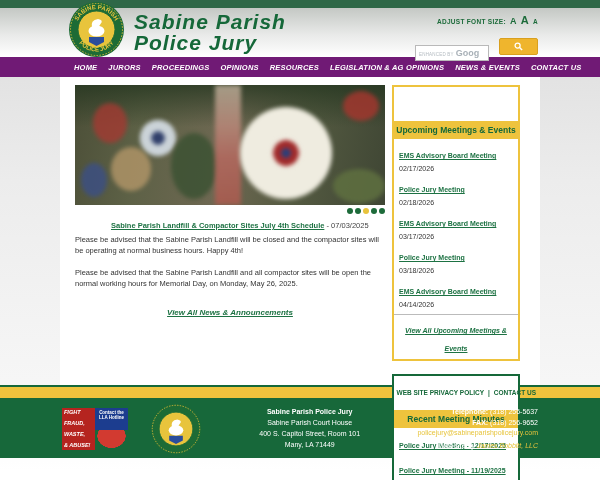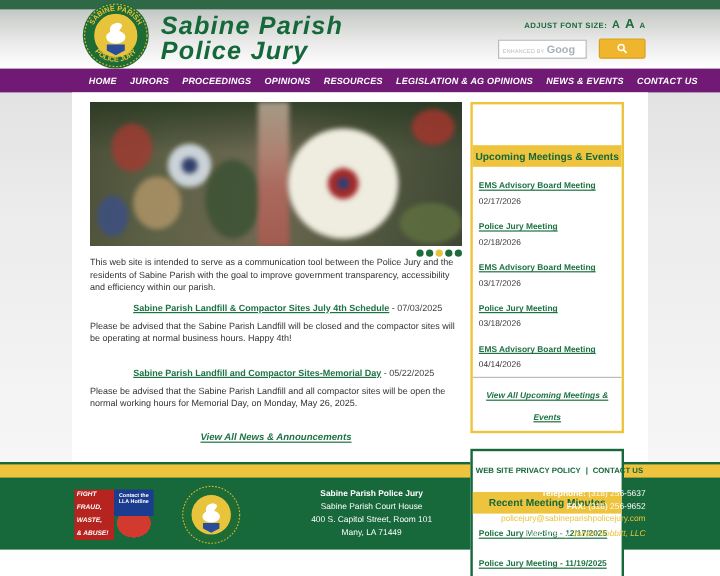--- a/index.html
+++ b/index.html
@@ -19,21 +19,21 @@
   .logo { position:absolute; left:8px; top:-7px; width:57px; height:57px; }
   .site-title { position:absolute; left:74px; top:3px; font-weight:bold; font-style:italic;
     color:#156839; font-size:21px; line-height:21px; letter-spacing:1px; }
   .header-right { position:absolute; right:2px; top:7px; text-align:right; }
   .fontsize-row { font-size:6.5px; font-weight:bold; color:#1c6b3a; letter-spacing:.3px; display:flex; align-items:baseline; justify-content:flex-end; }
   .fz-a { font-weight:bold; color:#1c6b3a; margin-left:4px; line-height:1; }
   .fontsize-row span.fz-a:nth-of-type(1){ font-size:7px; }
   .fontsize-row span.fz-a:nth-of-type(2){ font-size:9px; }
   .fontsize-row span.fz-a:nth-of-type(3){ font-size:11px; }
   .search-row { margin-top:6px; display:flex; align-items:center; }
-  .search-box { width:74px; height:16px; background:#fff; border:1px solid #b9b9b9; display:flex; align-items:baseline; padding:2px 3px; }
+  .search-box { width:74px; height:16px; background:#fff; border:1px solid #b9b9b9; display:flex; align-items:baseline; padding:2px 3px;margin-top:13px; }
   .wm-prefix { font-size:4.5px; color:#b4bbc1; letter-spacing:.2px; }
   .wm-brand { font-size:9px; color:#a9b1b8; margin-left:2px; font-weight:bold; }
   .search-btn { width:39px; height:17px; margin-left:10px; background:#efb52d; border:1px solid #d9a01f; border-radius:2px;
     display:flex; align-items:center; justify-content:center; }
 
   
   .nav { background:#701a75; height:20px;font-style:italic; }
   .nav-inner { width:480px; margin:0 auto; height:100%; display:flex; align-items:center; gap:11px; padding-left:14px; }
   .nav-link { color:#fff; font-size:7.5px; font-weight:bold; letter-spacing:.2px; text-decoration:none; white-space:nowrap; }
 
@@ -194,32 +194,30 @@
       </div>
       <div class="dots">
 
       <span class="dot inactive"></span>
           <span class="dot inactive"></span>
           <span class="dot active"></span>
           <span class="dot inactive"></span>
           <span class="dot inactive"></span>
         </div>
 
-      <p class="intro">This web site is intended to serve as a communication tool between the Police Jury and the residents of Sabine Parish with the goal to improve government transparency, accessibility and efficiency within our parish.</p>
 
 
       <div>
 
           <div class="news-item">
             <span><a class="news-title">Sabine Parish Landfill &amp; Compactor Sites July 4th Schedule</a><span class="news-date"> - 07/03/2025</span></span>
             <p class="news-body">Please be advised that the Sabine Parish Landfill will be closed and the compactor sites will be operating at normal business hours.  Happy 4th!</p>
           </div>
 
           <div class="news-item">
-            <span><a class="news-title">Sabine Parish Landfill and Compactor Sites-Memorial Day</a><span class="news-date"> - 05/22/2025</span></span>
             <p class="news-body">Please be advised that the Sabine Parish Landfill and all compactor sites will be open the normal working hours for Memorial Day, on Monday, May 26, 2025.</p>
           </div>
         </div>
 
       <div class="view-all-news">
         <a class="link-strong">View All News &amp; Announcements</a>
       </div>
     </div>
 
     <div class="side-col">

